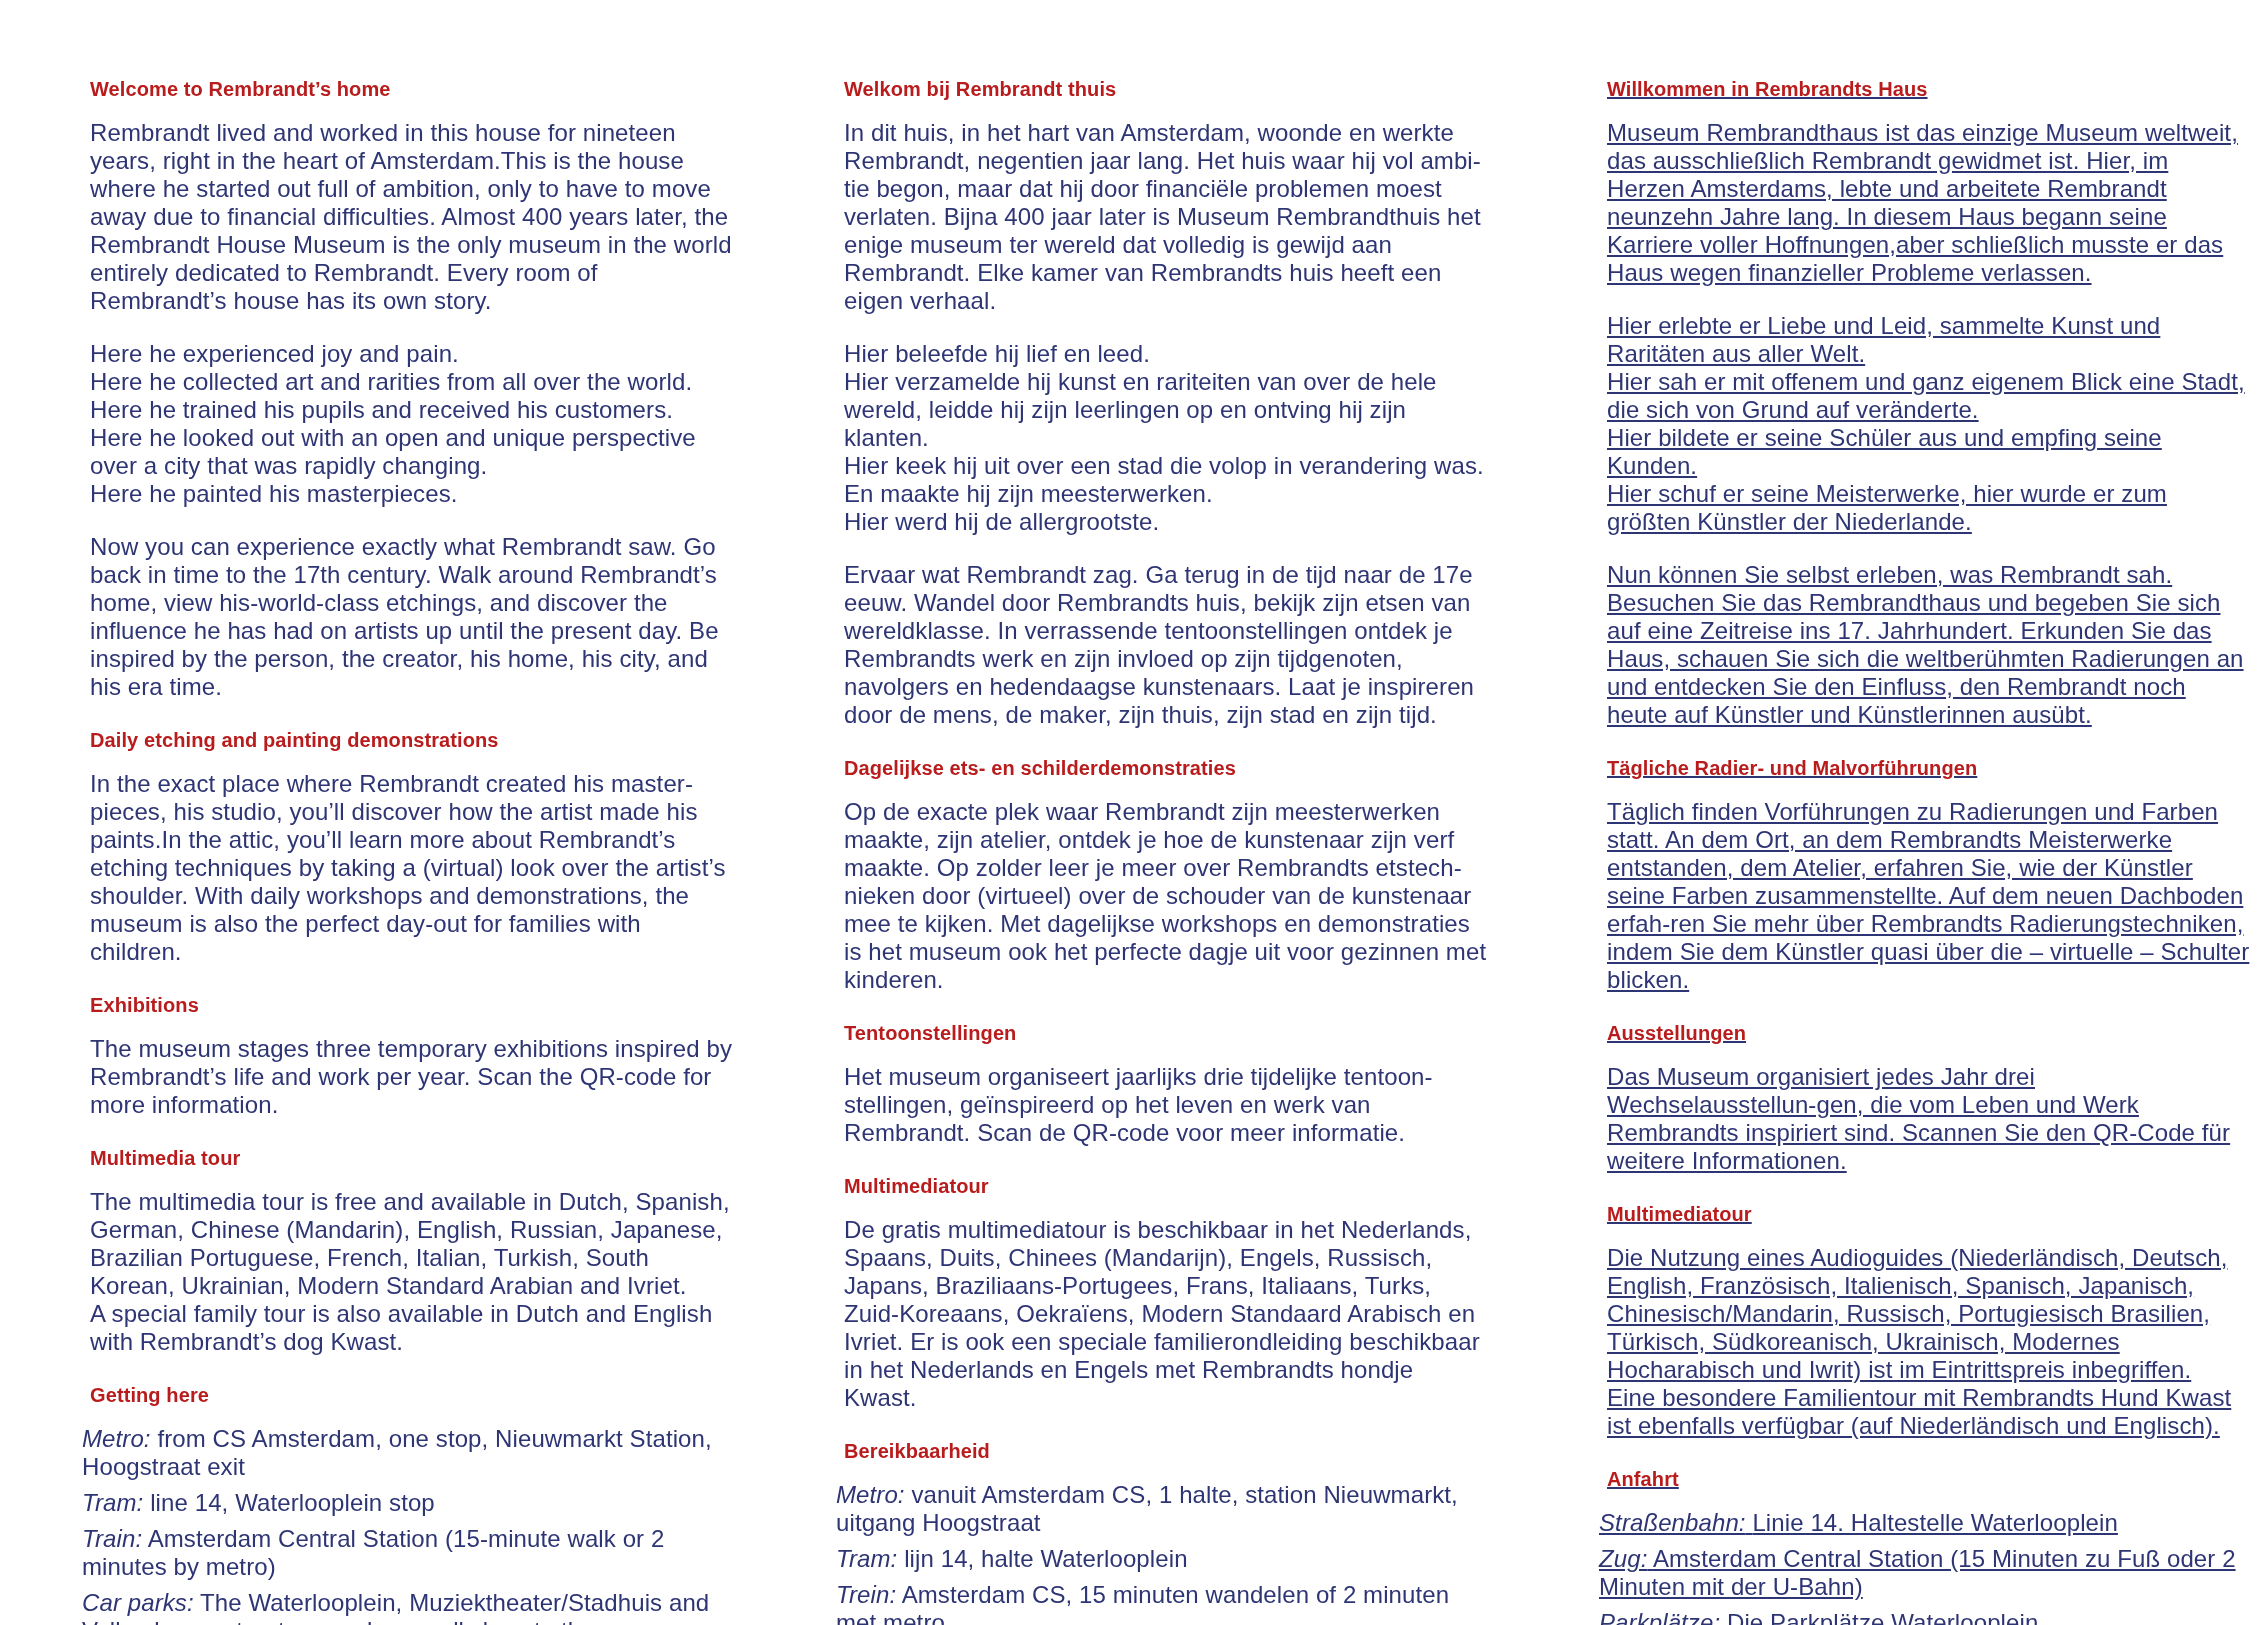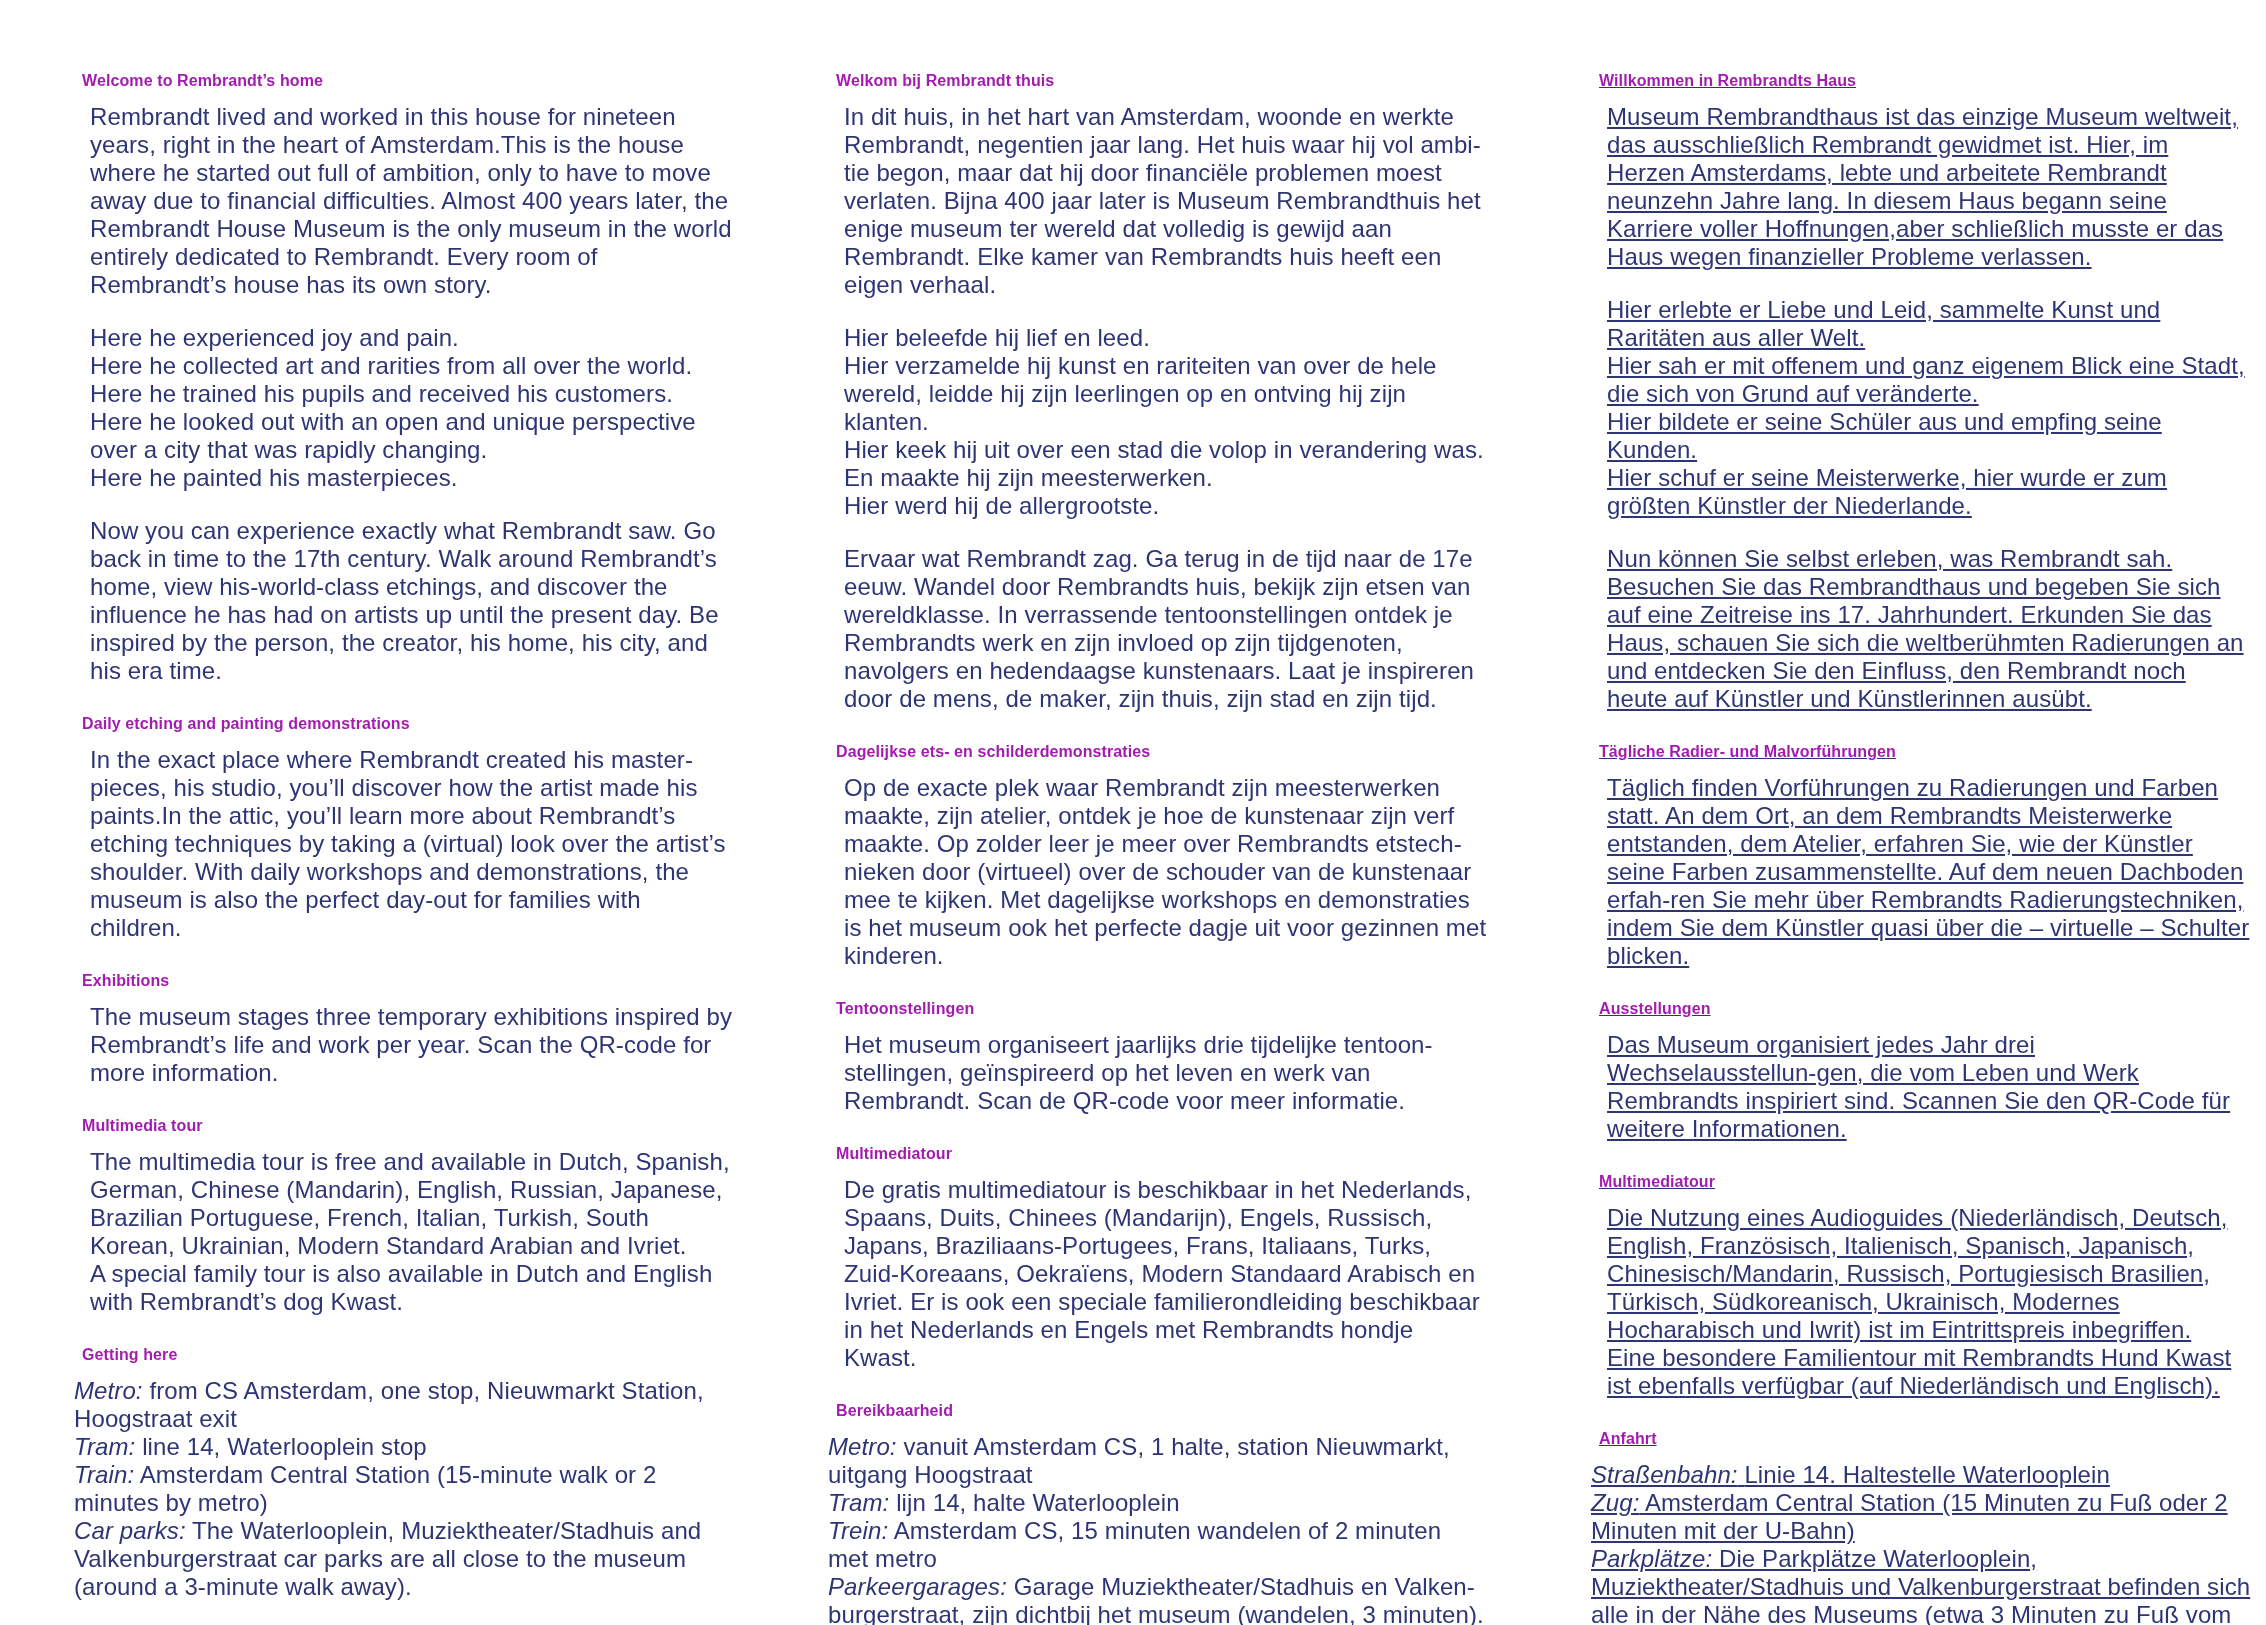--- a/index.html
+++ b/index.html
@@ -25,31 +25,31 @@
     width: 660px;
     color: #2e3574;
     font-size: 24px;
     line-height: 28px;
     letter-spacing: 0.1px;
   }
   .col.c0 { left: 74px; }
   .col.c1 { left: 828px; }
   .col.c2 { left: 1591px; text-decoration: underline; }
   h3 {
-    margin: 8px;
-    font-size: 16px;
+    margin: 16px;
+    font-size: 20px;
     font-weight: 700;
     line-height: 28px;
-    color: #a21caf;
+    color: #b91c1c;
   }
   p.para, p.transit-item {
     margin: 0 0 25px 16px;
   }
   .transit p.transit-item {
-    margin: 0;
+    margin: 8px;
   }
   .seg { display: block; }
   em.lbl { font-style: italic; }
   section:last-child p.para:last-child,
   section:last-child .transit { margin-bottom: 0; }
 </style>
 </head>
 <body>
 
 <main class="page">

